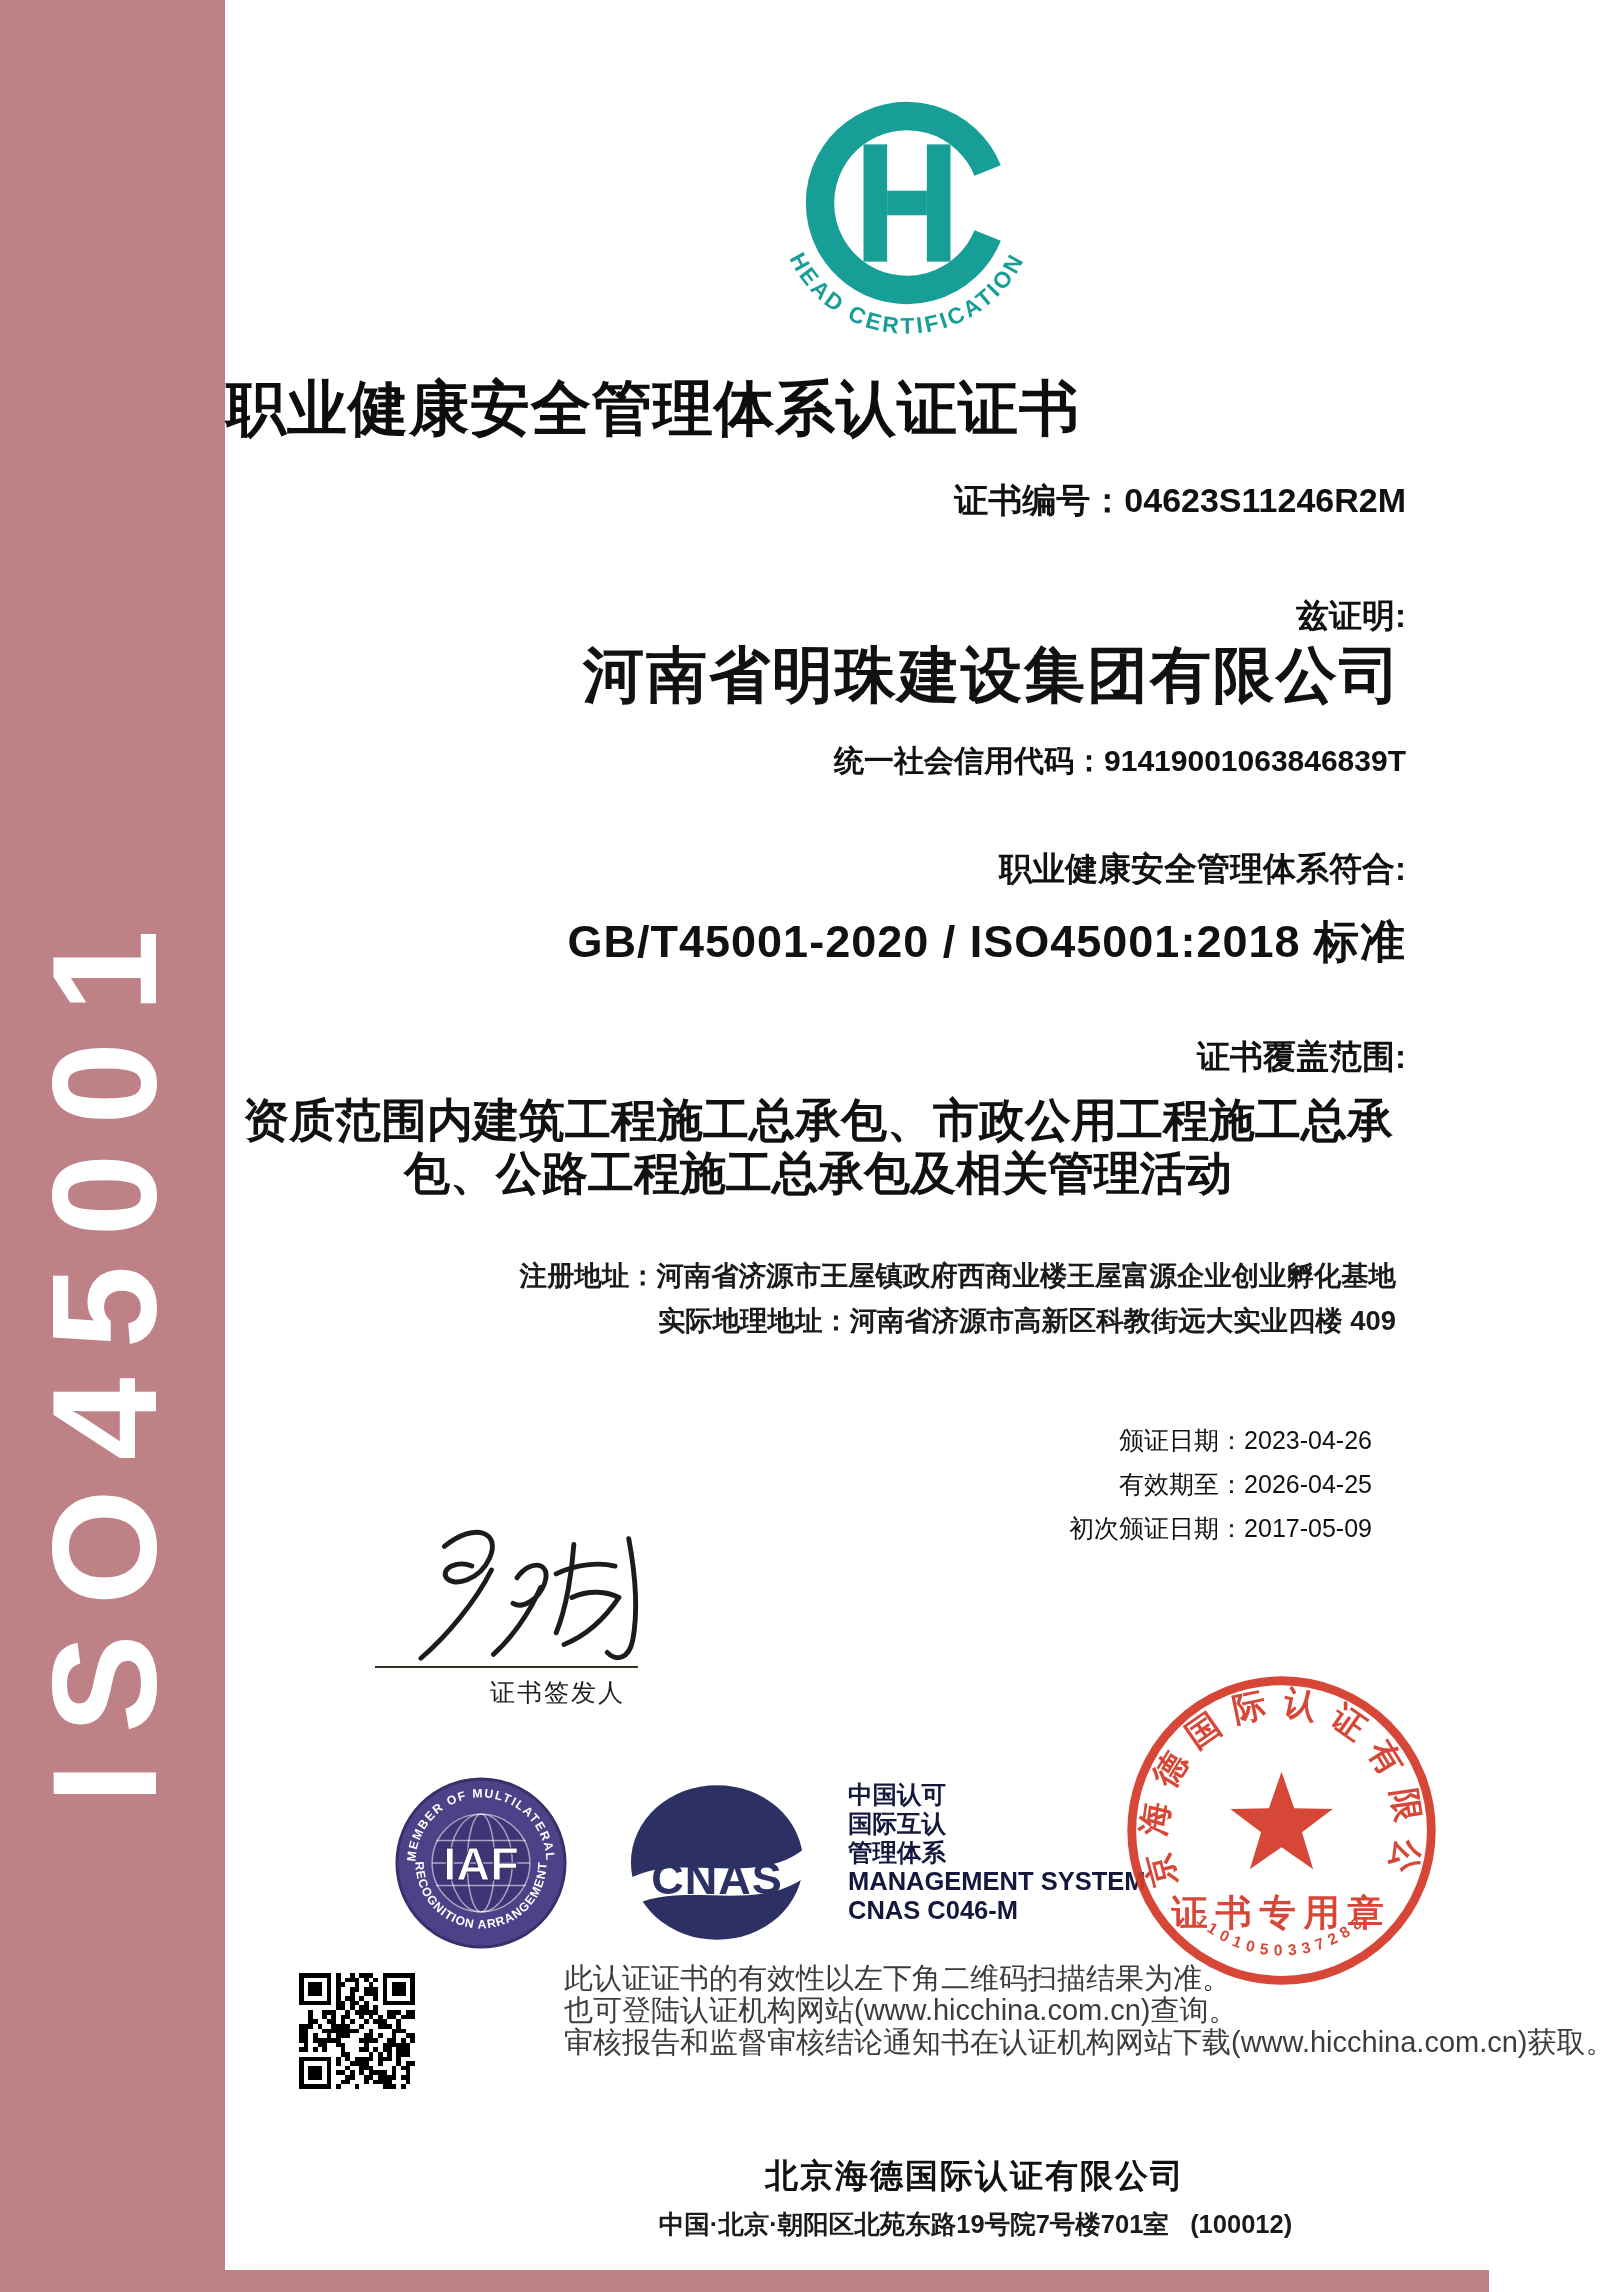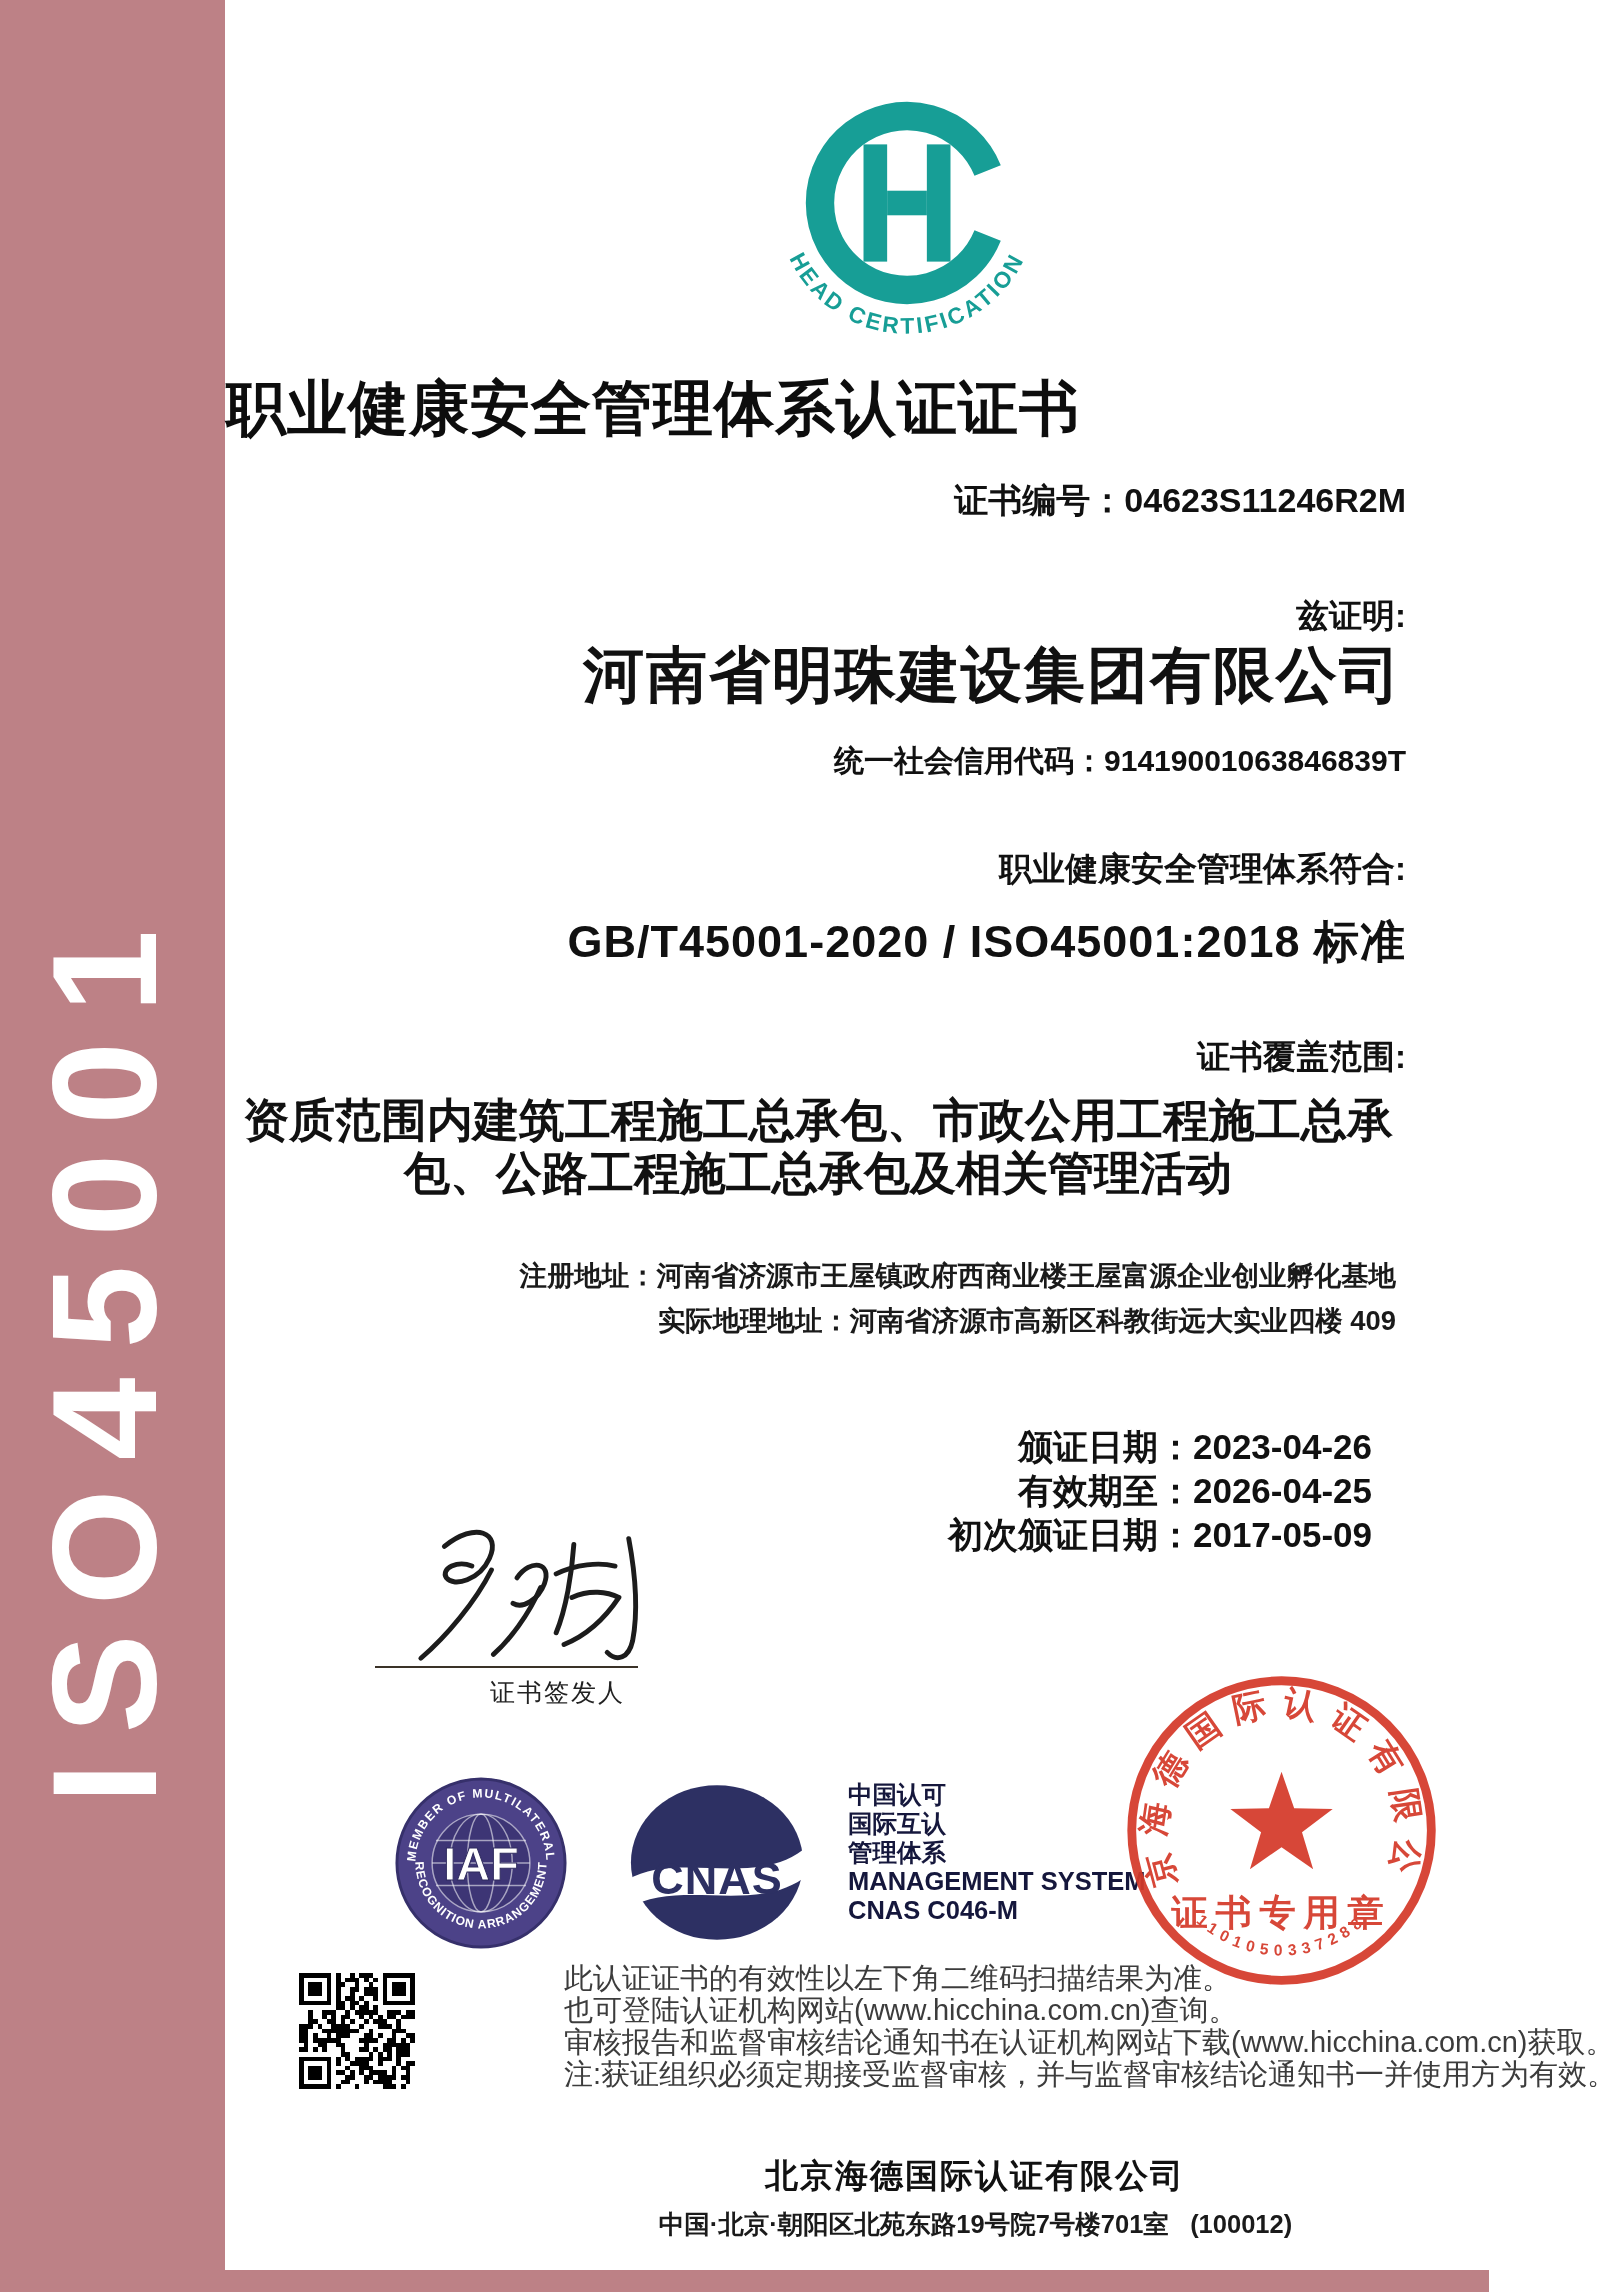--- a/index.html
+++ b/index.html
@@ -38,21 +38,21 @@
   .credit{top:741px;font-size:30px;font-weight:bold;}
   .conform{top:847px;font-size:33px;font-weight:bold;}
   .standard{top:912px;font-size:45px;font-weight:bold;letter-spacing:1px;}
   .scope-label{top:1035px;font-size:33px;font-weight:bold;}
   .scope-line{left:235px;width:1166px;text-align:center;font-size:46px;font-weight:900;white-space:nowrap;}
   .scope1{top:1090px;}
   .scope2{top:1143px;}
   .addr{right:225px;font-size:27.4px;font-weight:600;white-space:nowrap;color:#1a1a1a;}
   .addr1{top:1258px;}
   .addr2{top:1303px;}
-  .date-row{right:249px;text-align:right;font-size:35px;font-weight:bold;white-space:nowrap;}
+  .date-row{right:249px;text-align:right;font-size:25px;font-weight:normal;white-space:nowrap;}
   .d1{top:1424px;}.d2{top:1468px;text-align:right;}.d3{top:1512px;}
 
   
   .sig-svg{left:407px;top:1519px;}
   .sig-line{left:375px;top:1666px;width:263px;height:2px;background:#3a3228;}
   .signer{left:490px;top:1676px;font-size:25px;color:#222;letter-spacing:2px;}
 
   
   .iaf-svg{left:394px;top:1776px;}
   .cnas-svg{left:627px;top:1784px;}
@@ -192,21 +192,20 @@
       <path d="M8 0h1v1h-1zM11 0h1v1h-1zM13 0h1v1h-1zM14 0h1v1h-1zM15 0h1v1h-1zM8 1h1v1h-1zM10 1h1v1h-1zM11 1h1v1h-1zM12 1h1v1h-1zM14 1h1v1h-1zM16 1h1v1h-1zM8 2h1v1h-1zM9 2h1v1h-1zM12 2h1v1h-1zM15 2h1v1h-1zM8 3h1v1h-1zM11 3h1v1h-1zM12 3h1v1h-1zM14 3h1v1h-1zM15 3h1v1h-1zM16 3h1v1h-1zM8 4h1v1h-1zM11 4h1v1h-1zM14 4h1v1h-1zM15 4h1v1h-1zM16 4h1v1h-1zM8 5h1v1h-1zM10 5h1v1h-1zM11 5h1v1h-1zM13 5h1v1h-1zM16 5h1v1h-1zM8 6h1v1h-1zM9 6h1v1h-1zM11 6h1v1h-1zM12 6h1v1h-1zM14 6h1v1h-1zM8 7h1v1h-1zM9 7h1v1h-1zM11 7h1v1h-1zM13 7h1v1h-1zM14 7h1v1h-1zM16 7h1v1h-1zM2 8h1v1h-1zM5 8h1v1h-1zM6 8h1v1h-1zM7 8h1v1h-1zM10 8h1v1h-1zM12 8h1v1h-1zM13 8h1v1h-1zM14 8h1v1h-1zM15 8h1v1h-1zM16 8h1v1h-1zM19 8h1v1h-1zM20 8h1v1h-1zM21 8h1v1h-1zM23 8h1v1h-1zM24 8h1v1h-1zM2 9h1v1h-1zM5 9h1v1h-1zM7 9h1v1h-1zM9 9h1v1h-1zM10 9h1v1h-1zM13 9h1v1h-1zM15 9h1v1h-1zM17 9h1v1h-1zM19 9h1v1h-1zM20 9h1v1h-1zM22 9h1v1h-1zM23 9h1v1h-1zM24 9h1v1h-1zM2 10h1v1h-1zM3 10h1v1h-1zM6 10h1v1h-1zM7 10h1v1h-1zM9 10h1v1h-1zM11 10h1v1h-1zM14 10h1v1h-1zM16 10h1v1h-1zM17 10h1v1h-1zM18 10h1v1h-1zM21 10h1v1h-1zM0 11h1v1h-1zM1 11h1v1h-1zM2 11h1v1h-1zM4 11h1v1h-1zM7 11h1v1h-1zM8 11h1v1h-1zM9 11h1v1h-1zM10 11h1v1h-1zM13 11h1v1h-1zM17 11h1v1h-1zM18 11h1v1h-1zM19 11h1v1h-1zM21 11h1v1h-1zM0 12h1v1h-1zM1 12h1v1h-1zM5 12h1v1h-1zM6 12h1v1h-1zM7 12h1v1h-1zM8 12h1v1h-1zM9 12h1v1h-1zM10 12h1v1h-1zM11 12h1v1h-1zM12 12h1v1h-1zM15 12h1v1h-1zM20 12h1v1h-1zM21 12h1v1h-1zM22 12h1v1h-1zM0 13h1v1h-1zM1 13h1v1h-1zM3 13h1v1h-1zM6 13h1v1h-1zM8 13h1v1h-1zM9 13h1v1h-1zM10 13h1v1h-1zM14 13h1v1h-1zM15 13h1v1h-1zM17 13h1v1h-1zM20 13h1v1h-1zM23 13h1v1h-1zM24 13h1v1h-1zM0 14h1v1h-1zM1 14h1v1h-1zM3 14h1v1h-1zM4 14h1v1h-1zM5 14h1v1h-1zM6 14h1v1h-1zM7 14h1v1h-1zM8 14h1v1h-1zM13 14h1v1h-1zM14 14h1v1h-1zM15 14h1v1h-1zM16 14h1v1h-1zM19 14h1v1h-1zM20 14h1v1h-1zM22 14h1v1h-1zM24 14h1v1h-1zM1 15h1v1h-1zM4 15h1v1h-1zM5 15h1v1h-1zM8 15h1v1h-1zM9 15h1v1h-1zM14 15h1v1h-1zM18 15h1v1h-1zM19 15h1v1h-1zM20 15h1v1h-1zM21 15h1v1h-1zM22 15h1v1h-1zM23 15h1v1h-1zM0 16h1v1h-1zM1 16h1v1h-1zM3 16h1v1h-1zM5 16h1v1h-1zM9 16h1v1h-1zM13 16h1v1h-1zM14 16h1v1h-1zM16 16h1v1h-1zM18 16h1v1h-1zM19 16h1v1h-1zM21 16h1v1h-1zM22 16h1v1h-1zM23 16h1v1h-1zM9 17h1v1h-1zM10 17h1v1h-1zM15 17h1v1h-1zM17 17h1v1h-1zM19 17h1v1h-1zM21 17h1v1h-1zM22 17h1v1h-1zM23 17h1v1h-1zM8 18h1v1h-1zM10 18h1v1h-1zM12 18h1v1h-1zM13 18h1v1h-1zM14 18h1v1h-1zM15 18h1v1h-1zM17 18h1v1h-1zM18 18h1v1h-1zM19 18h1v1h-1zM21 18h1v1h-1zM8 19h1v1h-1zM11 19h1v1h-1zM12 19h1v1h-1zM13 19h1v1h-1zM14 19h1v1h-1zM17 19h1v1h-1zM21 19h1v1h-1zM23 19h1v1h-1zM24 19h1v1h-1zM10 20h1v1h-1zM13 20h1v1h-1zM14 20h1v1h-1zM15 20h1v1h-1zM20 20h1v1h-1zM22 20h1v1h-1zM23 20h1v1h-1zM8 21h1v1h-1zM9 21h1v1h-1zM11 21h1v1h-1zM13 21h1v1h-1zM15 21h1v1h-1zM16 21h1v1h-1zM17 21h1v1h-1zM18 21h1v1h-1zM20 21h1v1h-1zM23 21h1v1h-1zM10 22h1v1h-1zM11 22h1v1h-1zM14 22h1v1h-1zM15 22h1v1h-1zM17 22h1v1h-1zM18 22h1v1h-1zM19 22h1v1h-1zM20 22h1v1h-1zM22 22h1v1h-1zM23 22h1v1h-1zM9 23h1v1h-1zM10 23h1v1h-1zM14 23h1v1h-1zM16 23h1v1h-1zM17 23h1v1h-1zM18 23h1v1h-1zM19 23h1v1h-1zM23 23h1v1h-1zM8 24h1v1h-1zM12 24h1v1h-1zM18 24h1v1h-1zM19 24h1v1h-1zM20 24h1v1h-1zM22 24h1v1h-1z" fill="#000"></path>
       <path d="M0 0h7v7h-7z M1 1h5v5h-5z M2 2h3v3h-3z" fill="#000" fill-rule="evenodd"></path>
       <path d="M18 0h7v7h-7z M19 1h5v5h-5z M20 2h3v3h-3z" fill="#000" fill-rule="evenodd"></path>
       <path d="M0 18h7v7h-7z M1 19h5v5h-5z M2 20h3v3h-3z" fill="#000" fill-rule="evenodd"></path>
     </svg>
 
   <div class="abs notes">
     <div>此认证证书的有效性以左下角二维码扫描结果为准。</div>
     <div>也可登陆认证机构网站(www.hicchina.com.cn)查询。</div>
     <div>审核报告和监督审核结论通知书在认证机构网站下载(www.hicchina.com.cn)获取。</div>
-    <div>注:获证组织必须定期接受监督审核，并与监督审核结论通知书一并使用方为有效。</div>
   </div>
 
   <div class="abs footer-co">北京海德国际认证有限公司</div>
   <div class="abs footer-addr">
     <span>中国·北京·朝阳区北苑东路19号院7号楼701室</span>&nbsp;&nbsp;&nbsp;<span>(100012)</span>
   </div>
 
 </div>
 
 

